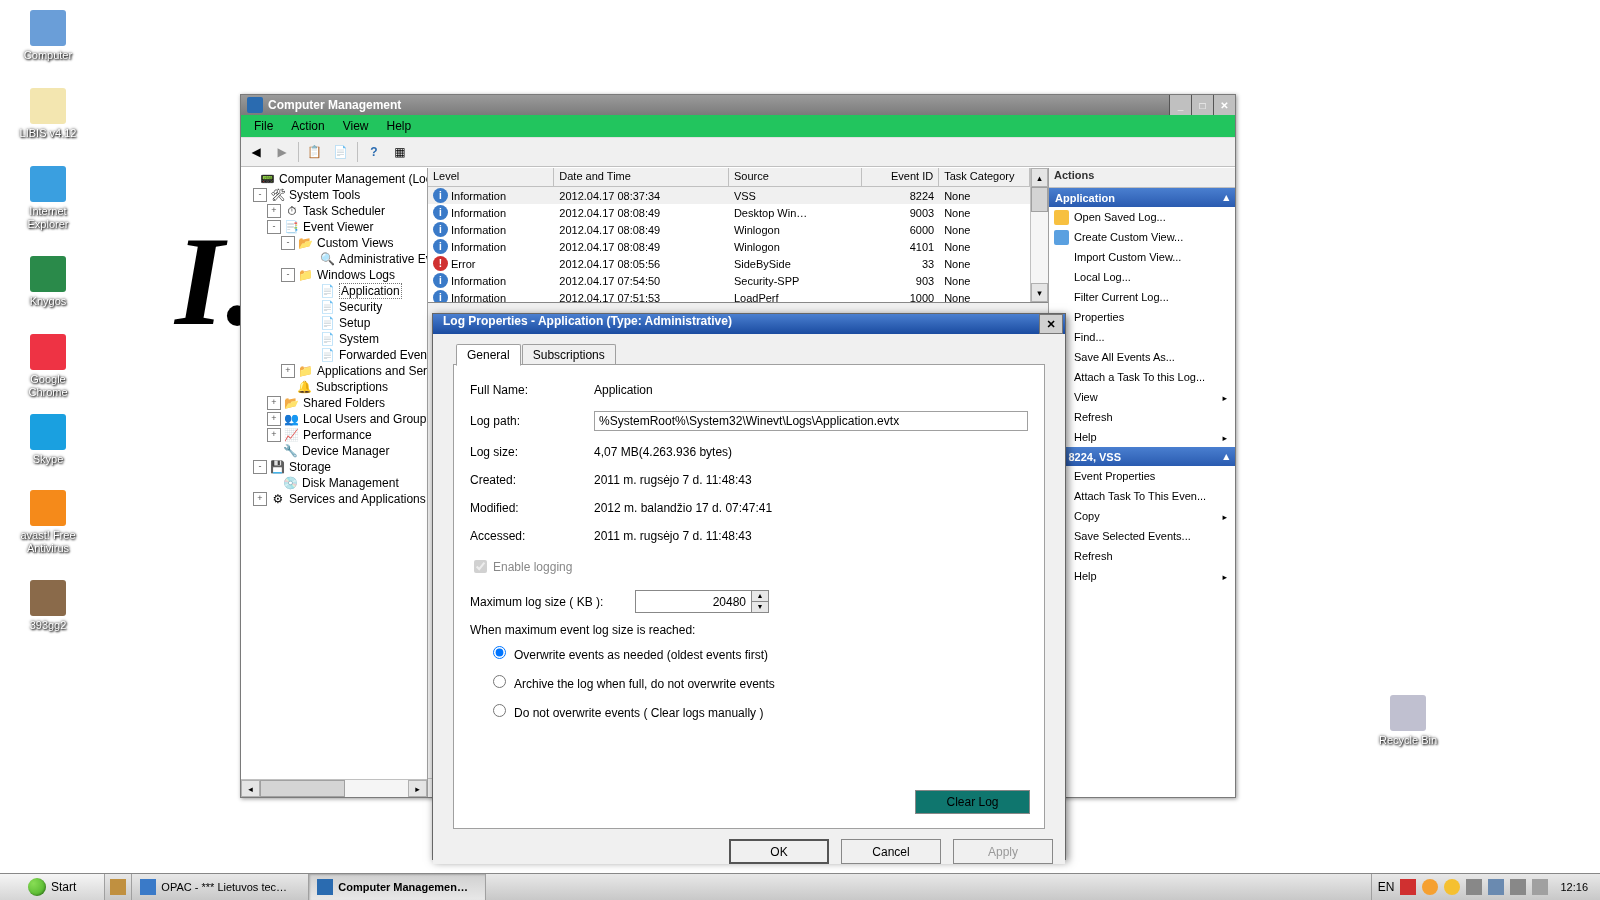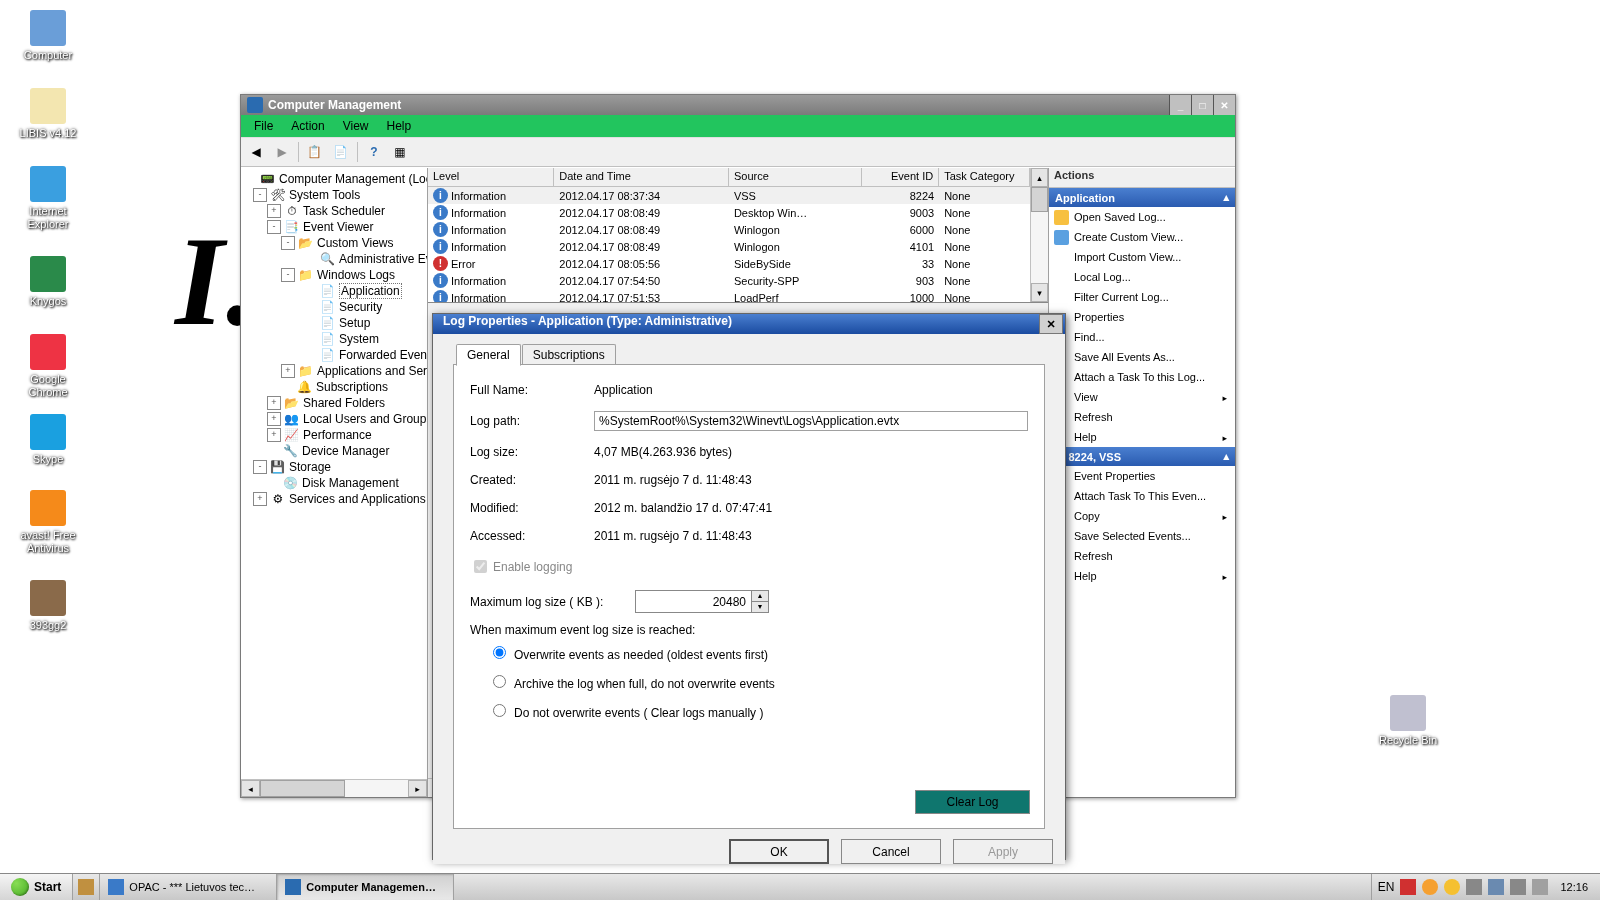--- a/index.html
+++ b/index.html
@@ -73,21 +73,21 @@
 .spin-btns div:last-child{border-bottom:none}
 .radio-group{margin-left:18px;margin-top:6px}
 .radio-group label{display:block;margin-bottom:10px;font-size:12px}
 .radio-group input{margin-right:8px}
 .clearlog-btn{position:absolute;right:14px;bottom:14px;width:115px;height:24px;border:1px solid #888;background:#0f766e;font-size:12px}
 .dlg-buttons{height:48px;display:flex;align-items:center;justify-content:flex-end;gap:12px;padding-right:12px;background:#f0f0f0;border-top:0}
 .dlg-buttons button{width:100px;height:25px;border:1px solid #888;background:#f0f0f0;font-size:12px;font-family:inherit}
 .dlg-buttons button:first-child{border:2px solid #555}
 .dlg-buttons button.dis{color:#999}
 .taskbar{position:absolute;left:0;bottom:0;width:1600px;height:26px;background:linear-gradient(#e8e8e8,#c8c8c8);border-top:1px solid #888;display:flex;align-items:stretch}
-.start{display:flex;align-items:center;padding:0 11px;border-right:1px solid #a0a0a0;font-weight:700;font-size:12px;background:linear-gradient(#f5f5f5,#d5d5d5)}
+.start{display:flex;align-items:center;padding:0 28px;border-right:1px solid #a0a0a0;font-weight:400;font-size:12px;background:linear-gradient(#f5f5f5,#d5d5d5)}
 .start-orb{width:18px;height:18px;border-radius:50%;background:radial-gradient(circle at 30% 30%,#8d5,#4a2);margin-right:5px;box-shadow:inset -1px -1px 2px rgba(0,0,0,.3)}
 .tb-task{display:flex;align-items:center;padding:0 8px;border-right:1px solid #a0a0a0;min-width:160px;font-size:11px;gap:5px}
 .tb-task.pressed{background:linear-gradient(#d0d0d0,#e8e8e8);box-shadow:inset 1px 1px 2px rgba(0,0,0,.2)}
 .tb-ql{display:flex;align-items:center;padding:0 5px;border-right:1px solid #a0a0a0;gap:3px}
 .tray{margin-left:auto;display:flex;align-items:center;padding:0 6px;gap:6px;border-left:1px solid #a0a0a0}
 .tray .tic{width:16px;height:16px}
 .clock{padding:0 6px;font-size:11px}
 </style>
 </head>
 <body>

